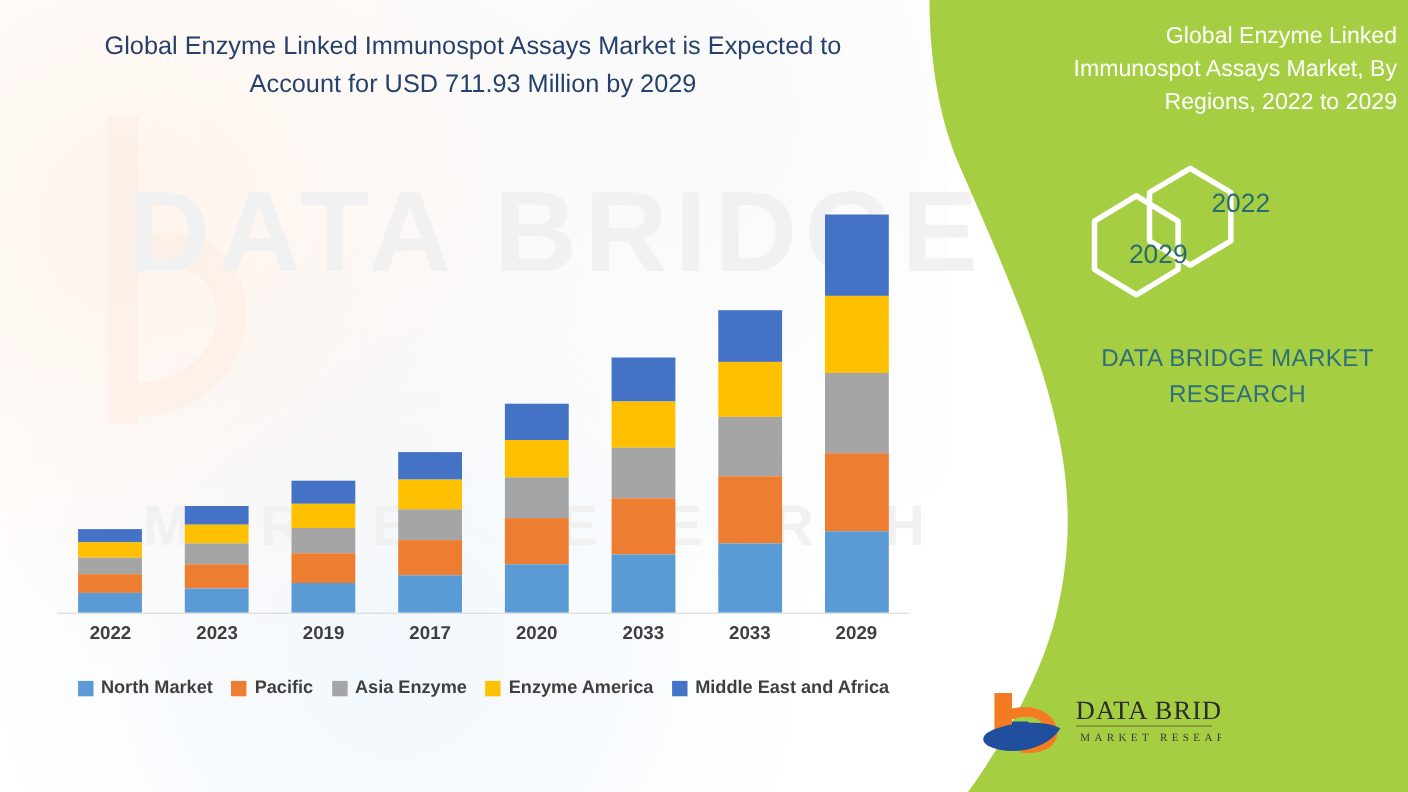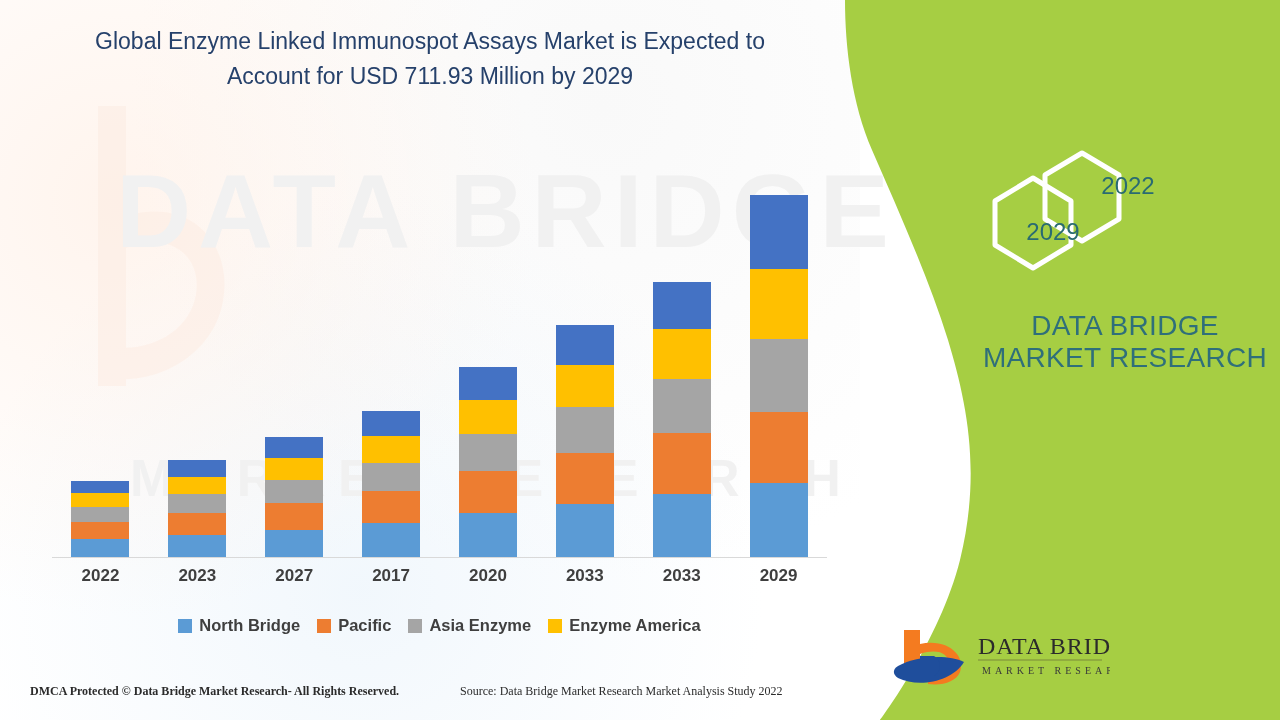--- a/index.html
+++ b/index.html
@@ -28,21 +28,21 @@
 
   .panel-title{position:absolute;right:10px;top:18px;width:300px;text-align:right;
       color:#ffffff;font-size:21px;line-height:30px;font-weight:400;}
 
   .hex-wrap{position:absolute;left:985px;top:143px;width:200px;height:140px;}
   .hex-label{position:absolute;color:#2a6b72;font-weight:400;}
   .hex-2022{left:1093px;top:172px;width:70px;text-align:center;font-size:24px;}
   .hex-2029{left:1018px;top:218px;width:70px;text-align:center;font-size:24px;}
 
   .brand-line{position:absolute;left:980px;top:310px;width:290px;text-align:center;
-      color:#2f6f7a;font-size:28px;line-height:32px;letter-spacing:.3px;}
+      color:#2f6f7a;font-size:22px;line-height:32px;letter-spacing:.3px;}
 
   .logo{position:absolute;left:890px;top:626px;width:220px;height:62px;}
 
   
   .chart-title{position:absolute;left:70px;top:24px;width:720px;text-align:center;
       color:#26416b;font-size:23px;line-height:35px;font-weight:400;}
   .axis-line{position:absolute;left:52px;top:557px;width:775px;height:1px;background:#d9d9d9;}
   .bars{position:absolute;left:52px;top:170px;width:775px;height:387px;
         display:flex;align-items:flex-end;}
   .bar-col{flex:1;display:flex;flex-direction:column;justify-content:flex-end;align-items:center;height:100%;}
@@ -79,20 +79,21 @@
 
   <div class="wm wm-1">DATA BRIDGE</div>
   <div class="wm wm-2">MARKET RESEARCH</div>
 
   <div class="green-panel">
     <svg width="460" height="720" viewBox="0 0 460 720">
       <path d="M25 0 L460 0 L460 720 L60 720 C60 720 120 640 140 560 C162 470 146 400 128 340 C108 276 78 210 52 150 C32 104 25 48 25 0 Z" fill="#A6CE43"></path>
     </svg>
   </div>
 
+  <div class="panel-title">Global Enzyme Linked Immunospot Assays Market, By Regions, 2022 to 2029</div>
 
   <div class="hex-wrap">
     <svg width="200" height="140" viewBox="0 0 200 140">
       <polygon points="60,32 97,10 134,32 134,76 97,98 60,76" fill="none" stroke="#ffffff" stroke-width="5" stroke-linejoin="round"></polygon>
       <polygon points="10,58 48,35 86,58 86,102 48,125 10,102" fill="none" stroke="#ffffff" stroke-width="5" stroke-linejoin="round"></polygon>
     </svg>
   </div>
   <div class="hex-label hex-2022">2022</div>
   <div class="hex-label hex-2029">2029</div>
 
@@ -183,44 +184,44 @@
           <div class="seg" style="background: rgb(165, 165, 165); height: 73.3263px;"></div>
           <div class="seg" style="background: rgb(237, 125, 49); height: 70.2711px;"></div>
           <div class="seg" style="background: rgb(91, 155, 213); height: 74.3447px;"></div>
         </div>
       </div>
     </div>
   <div class="axis-line"></div>
   <div class="xlabels" id="xlabels">
       <div class="xlabel">2022</div>
       <div class="xlabel">2023</div>
-      <div class="xlabel">2027</div>
+      <div class="xlabel">2019</div>
       <div class="xlabel">2017</div>
       <div class="xlabel">2020</div>
       <div class="xlabel">2033</div>
       <div class="xlabel">2033</div>
       <div class="xlabel">2029</div>
     </div>
   <div class="legend" id="legend">
       <div class="legend-item">
         <span class="legend-swatch" style="background: rgb(91, 155, 213);"></span>
-        <span class="legend-text">North Bridge</span>
+        <span class="legend-text">North Market</span>
       </div>
       <div class="legend-item">
         <span class="legend-swatch" style="background: rgb(237, 125, 49);"></span>
         <span class="legend-text">Pacific</span>
       </div>
       <div class="legend-item">
         <span class="legend-swatch" style="background: rgb(165, 165, 165);"></span>
         <span class="legend-text">Asia Enzyme</span>
       </div>
       <div class="legend-item">
         <span class="legend-swatch" style="background: rgb(255, 192, 0);"></span>
         <span class="legend-text">Enzyme America</span>
       </div>
+      <div class="legend-item">
+        <span class="legend-swatch" style="background: rgb(68, 114, 196);"></span>
+        <span class="legend-text">Middle East and Africa</span>
+      </div>
     </div>
 
-  <div class="footer">
-    <div class="foot-left">DMCA Protected © Data Bridge Market Research- All Rights Reserved.</div>
-    <div class="foot-right">Source: Data Bridge Market Research Market Analysis Study 2022</div>
-  </div>
 
 </div>
 
 </body></html>

